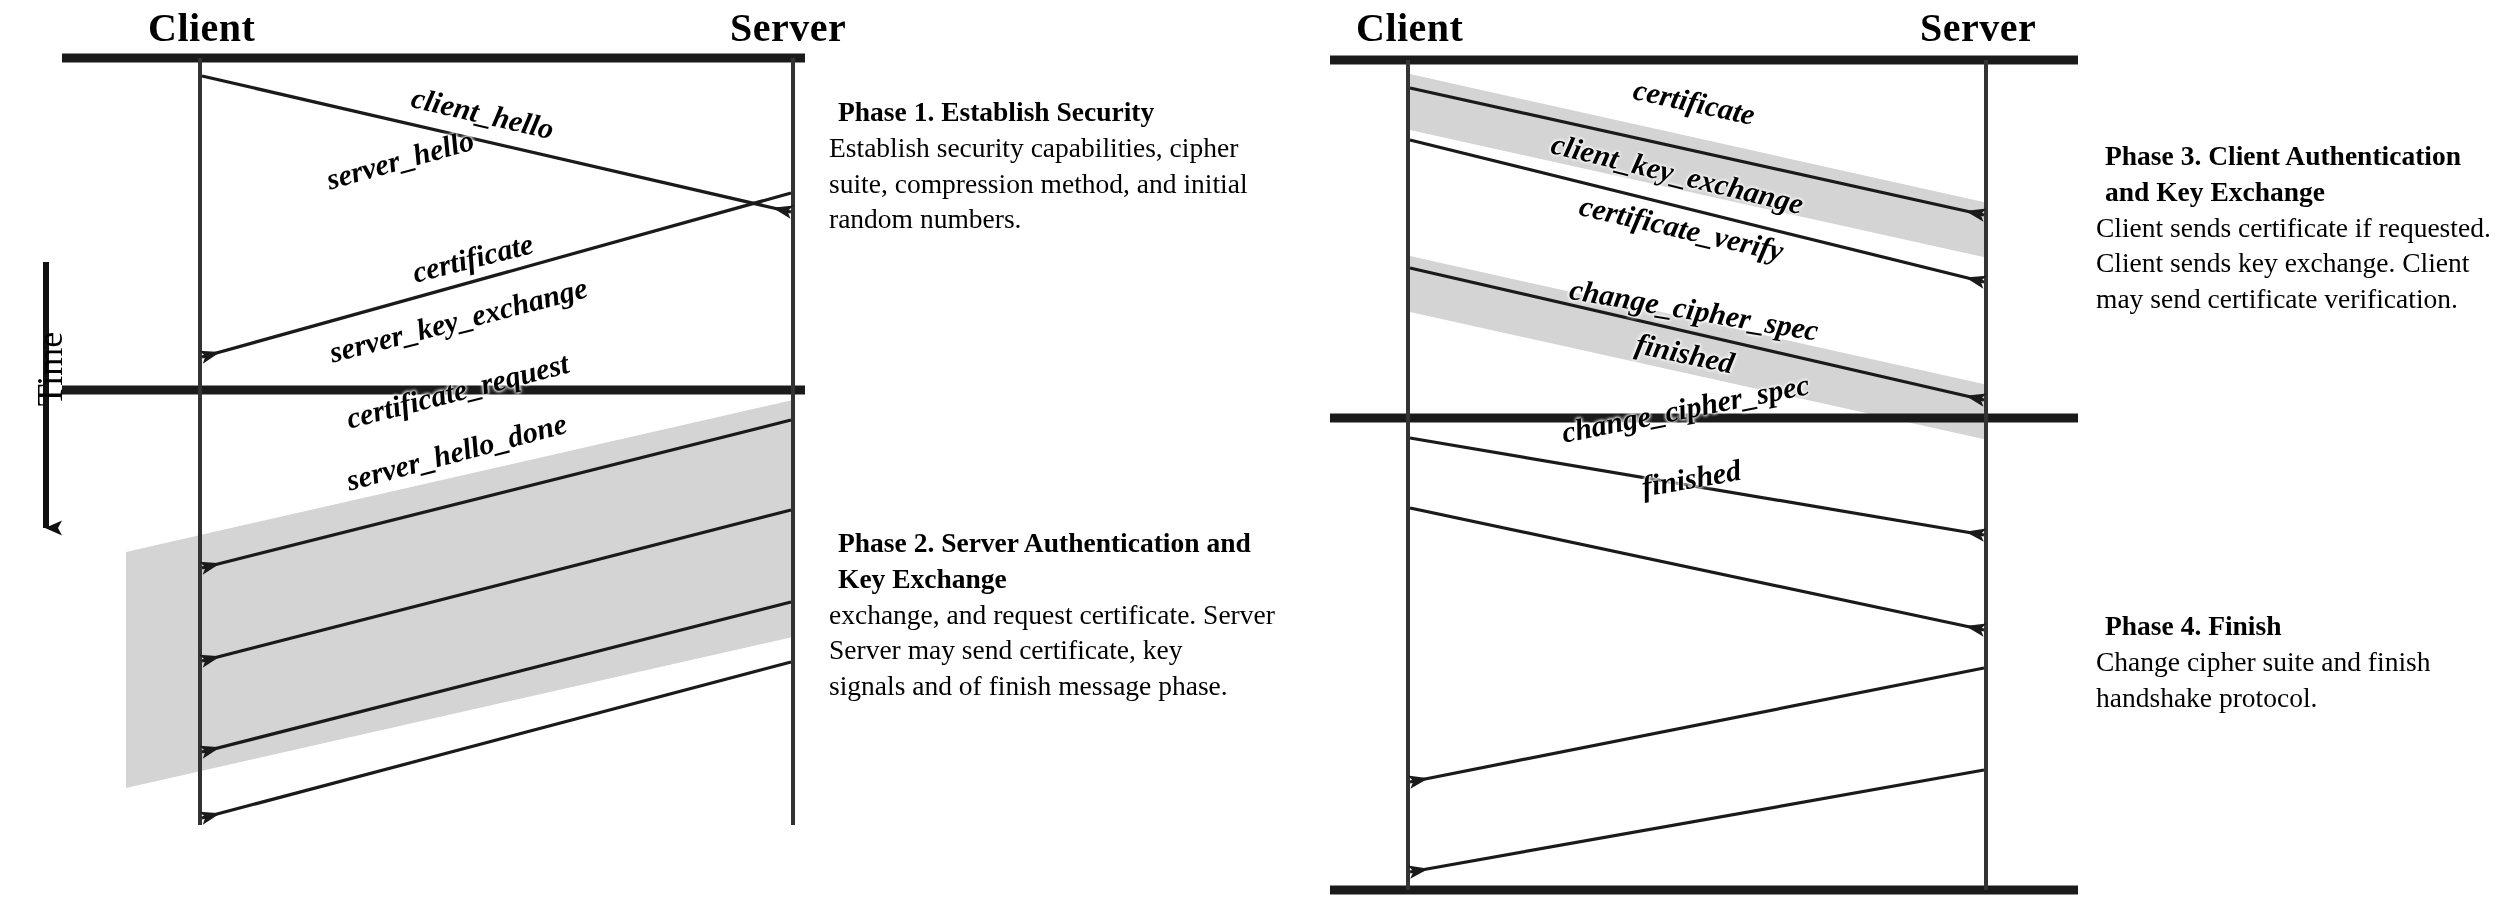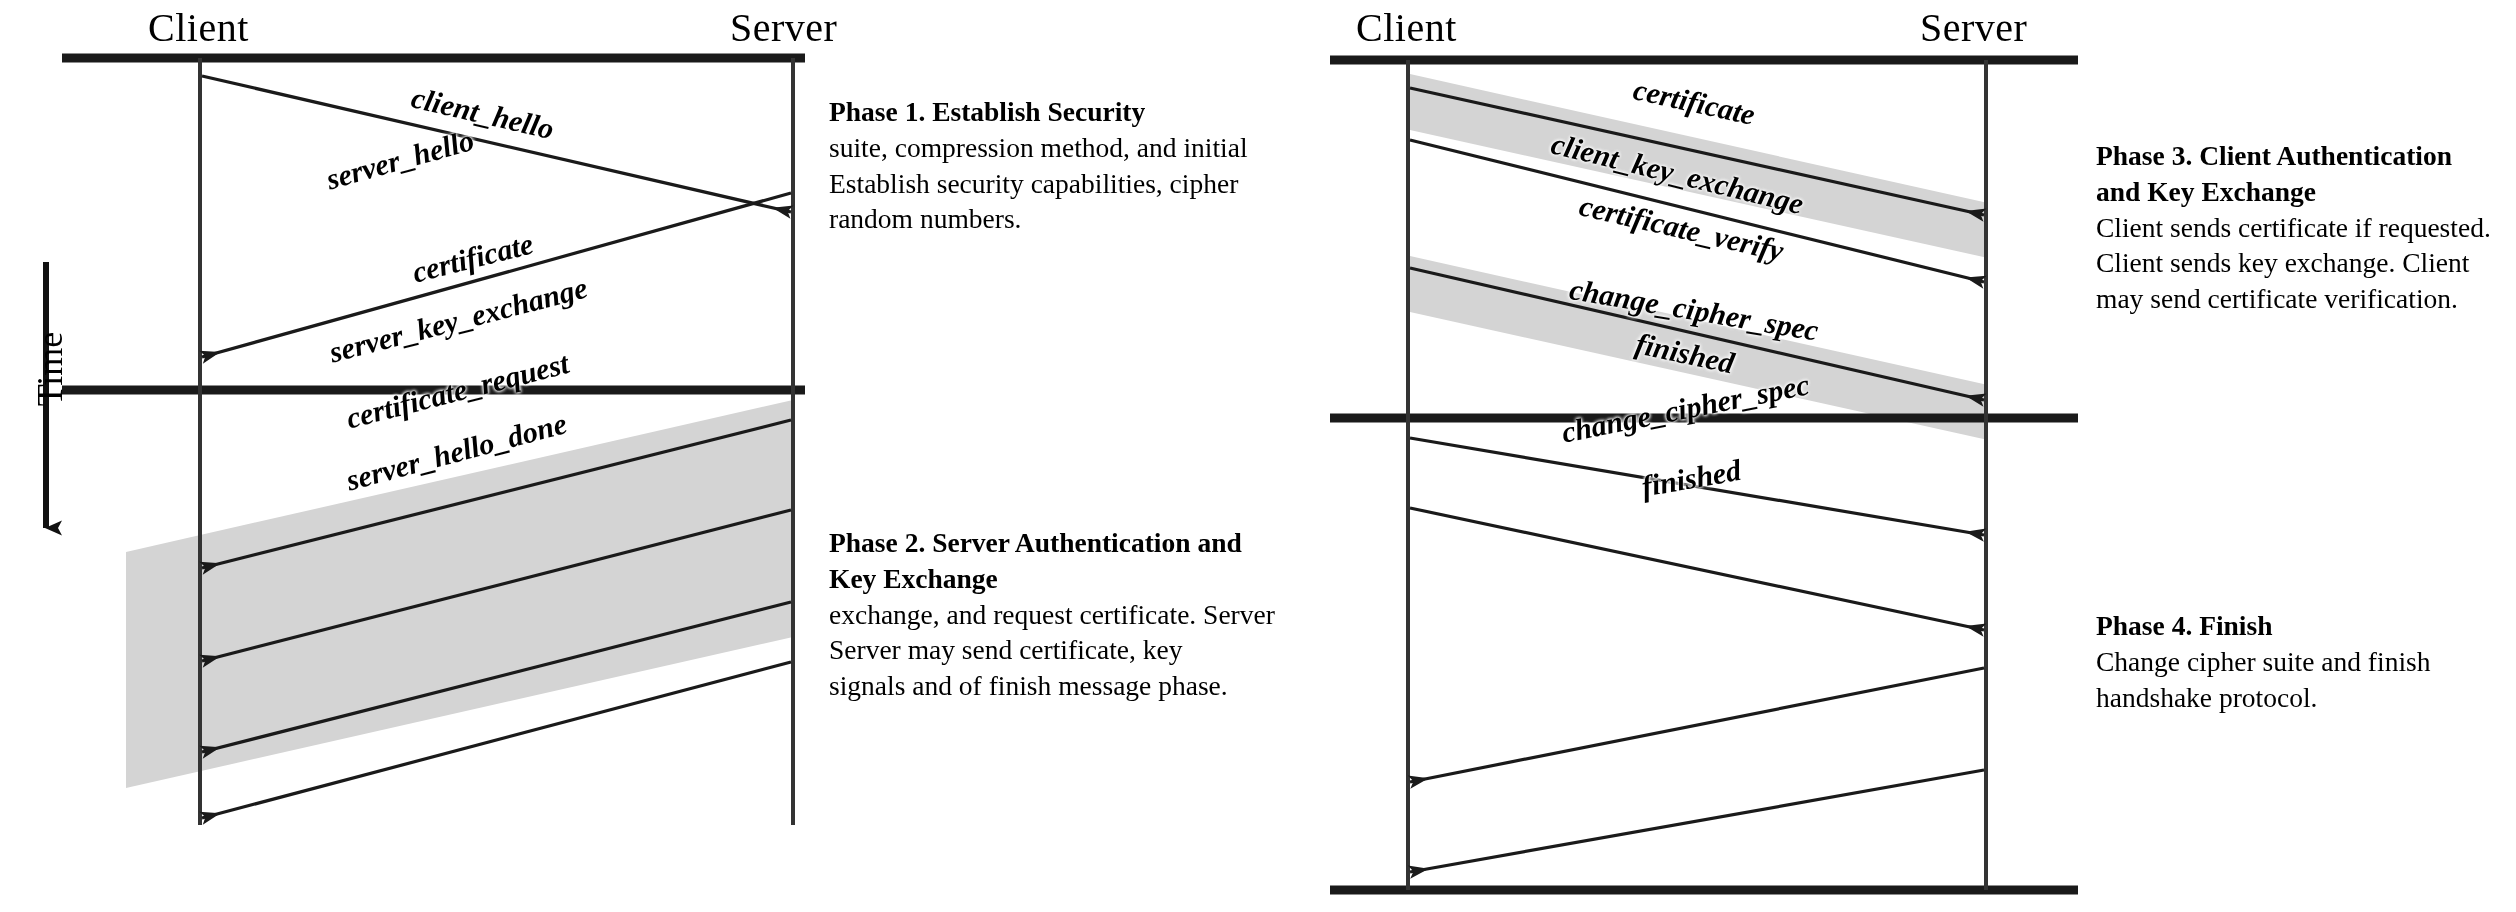--- a/index.html
+++ b/index.html
@@ -6,39 +6,39 @@
   body{width:2516px;height:912px;position:relative;overflow:hidden;
        font-family:"Liberation Serif","DejaVu Serif",serif;color:#000;}
 
   .stage{position:absolute;left:0;top:0;width:2516px;height:912px;}
 
   
   svg.diagram{position:absolute;left:0;top:0;width:2516px;height:912px;}
 
   
   .lifeline-title{
-    position:absolute;font-weight:normal;font-size:40px;line-height:1;
+    position:absolute;font-weight:bold;font-size:40px;line-height:1;
     white-space:nowrap;letter-spacing:0.5px;
   }
 
   .msg-label{
     position:absolute;white-space:nowrap;font-style:italic;font-weight:bold;
     font-size:30px;line-height:1;transform-origin:0 50%;
     text-shadow:0 0 4px #fff, 0 0 4px #fff, 0 0 3px #fff;
   }
 
   .time-label{
     position:absolute;font-size:36px;white-space:nowrap;
     transform-origin:50% 50%;transform:rotate(-90deg);
   }
 
   .phase-note{
     position:absolute;font-size:27.5px;line-height:1.30;
   }
-  .phase-note .ttl{font-weight:bold;display:block;}
+  .phase-note .ttl{font-weight:bold;display:block;margin-left:9px;}
   .phase-note .bdy{display:block;}
 </style>
 </head>
 <body>
 
 <div class="stage">
 
   <svg class="diagram" viewBox="0 0 2516 912">
     <defs>
       <marker id="ah" markerWidth="22" markerHeight="16" refX="20" refY="8" orient="auto" markerUnits="userSpaceOnUse">
@@ -107,22 +107,22 @@
   <div class="msg-label" style="left:412px;top:82px;transform:rotate(13.0deg);">client_hello</div>
   <div class="msg-label" style="left:327px;top:165px;transform:rotate(-15.5deg);">server_hello</div>
 
   <div class="msg-label" style="left:413px;top:258px;transform:rotate(-14.1deg);">certificate</div>
   <div class="msg-label" style="left:330px;top:338px;transform:rotate(-14.4deg);">server_key_exchange</div>
   <div class="msg-label" style="left:347px;top:404px;transform:rotate(-14.3deg);">certificate_request</div>
   <div class="msg-label" style="left:347px;top:466px;transform:rotate(-14.9deg);">server_hello_done</div>
 
   <div class="phase-note" style="left:829px;top:94px;width:540px;">
     <span class="ttl">Phase 1. Establish Security</span>
+    <span class="bdy">Establish security capabilities, cipher</span>
     <span class="bdy">suite, compression method, and initial</span>
-    <span class="bdy">Establish security capabilities, cipher</span>
     <span class="bdy">random numbers.</span>
   </div>
 
   <div class="phase-note" style="left:829px;top:525px;width:560px;font-family:Liberation Serif, serif;">
     <span class="ttl">Phase 2. Server Authentication and</span>
     <span class="ttl">Key Exchange</span>
     <span class="bdy">exchange, and request certificate. Server</span>
     <span class="bdy">Server may send certificate, key</span>
     <span class="bdy">signals and of finish message phase.</span>
   </div>

